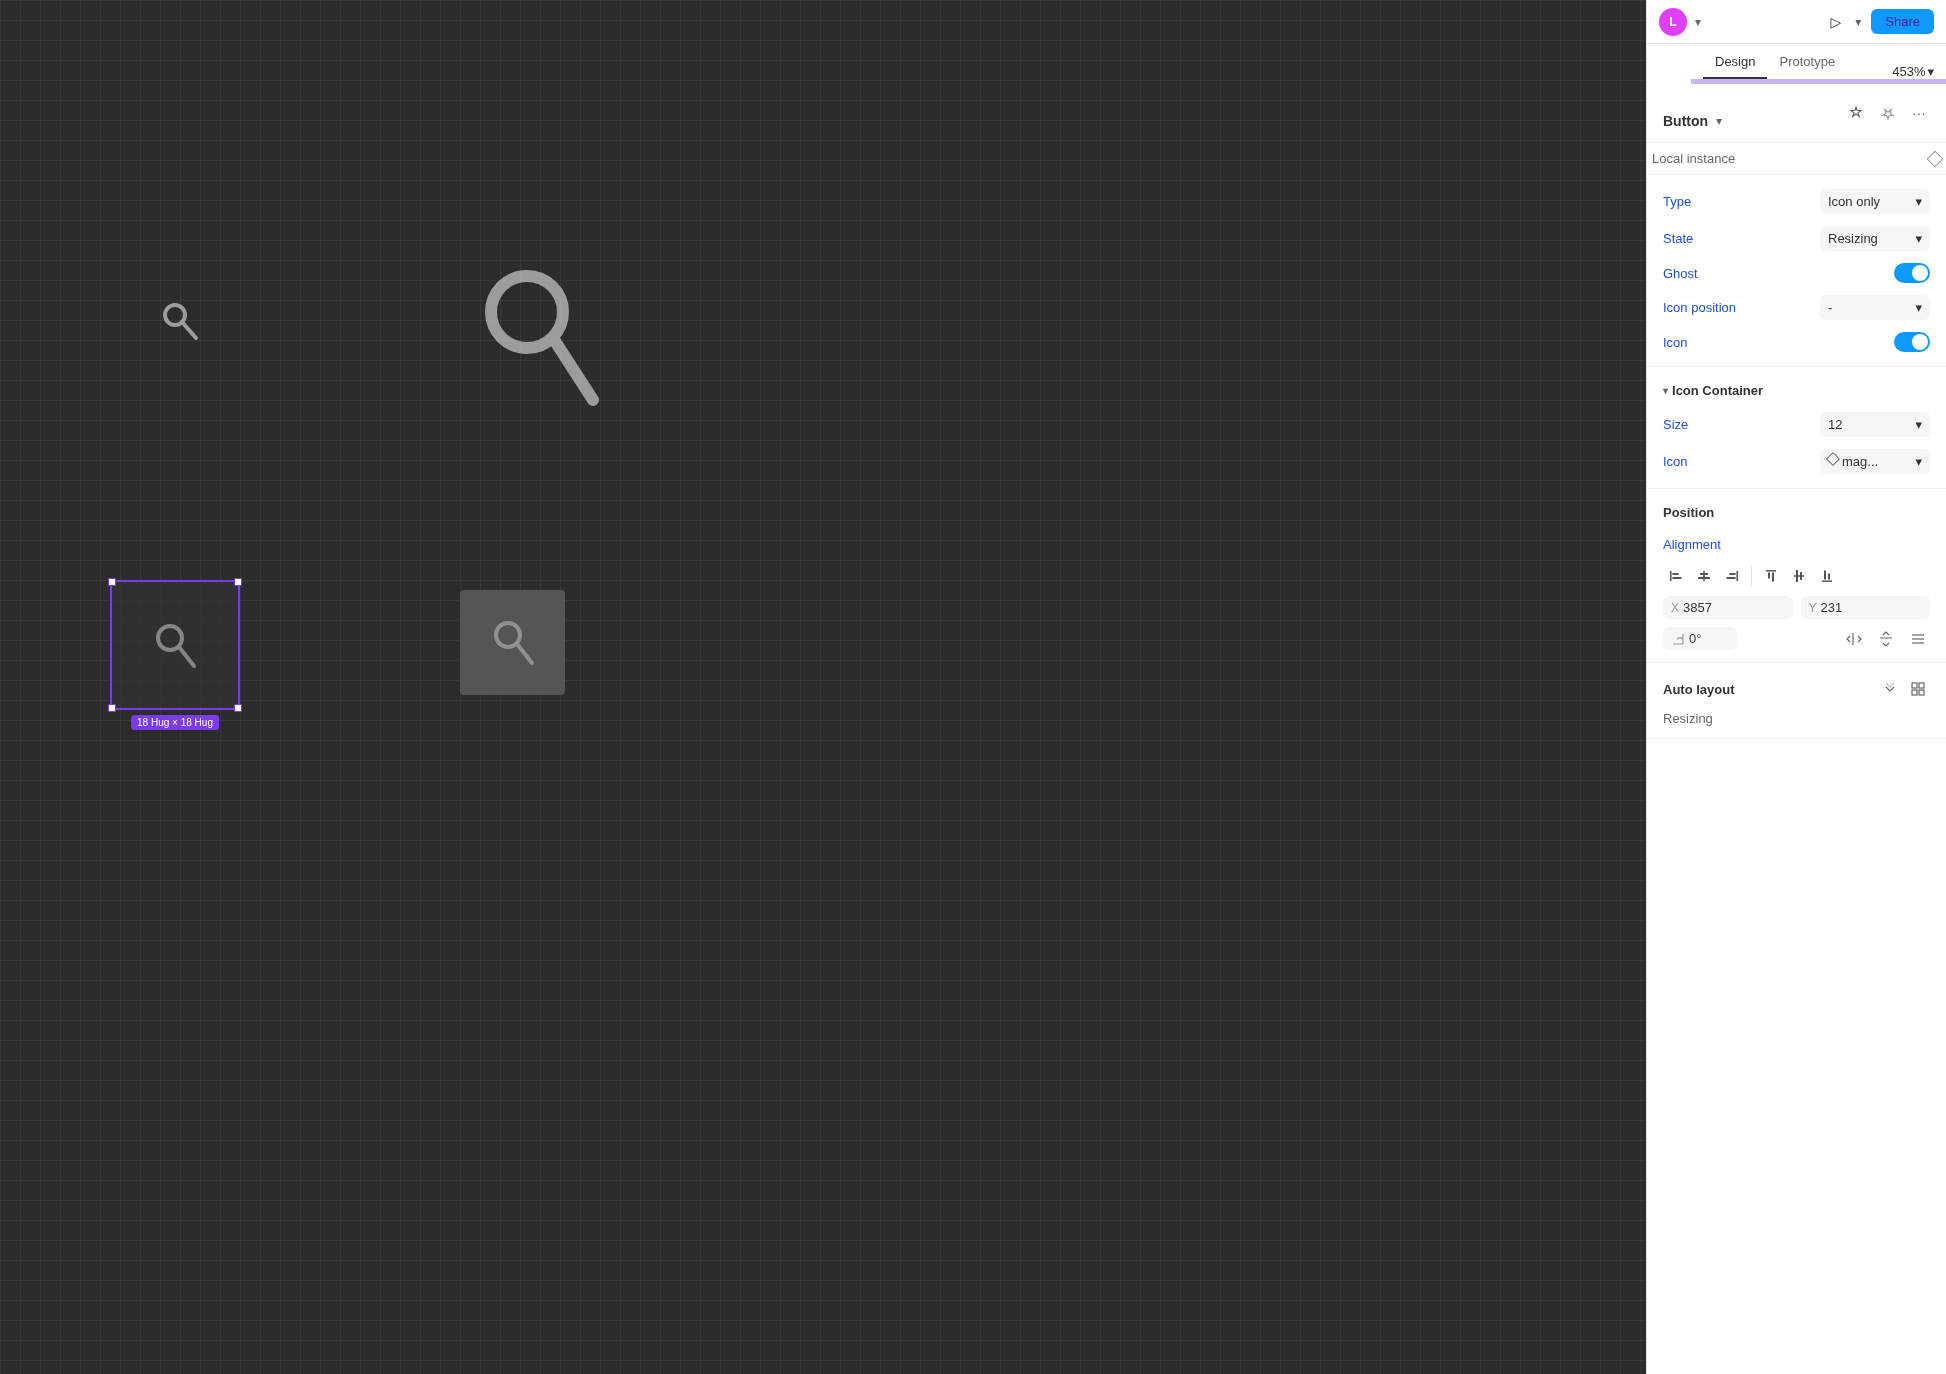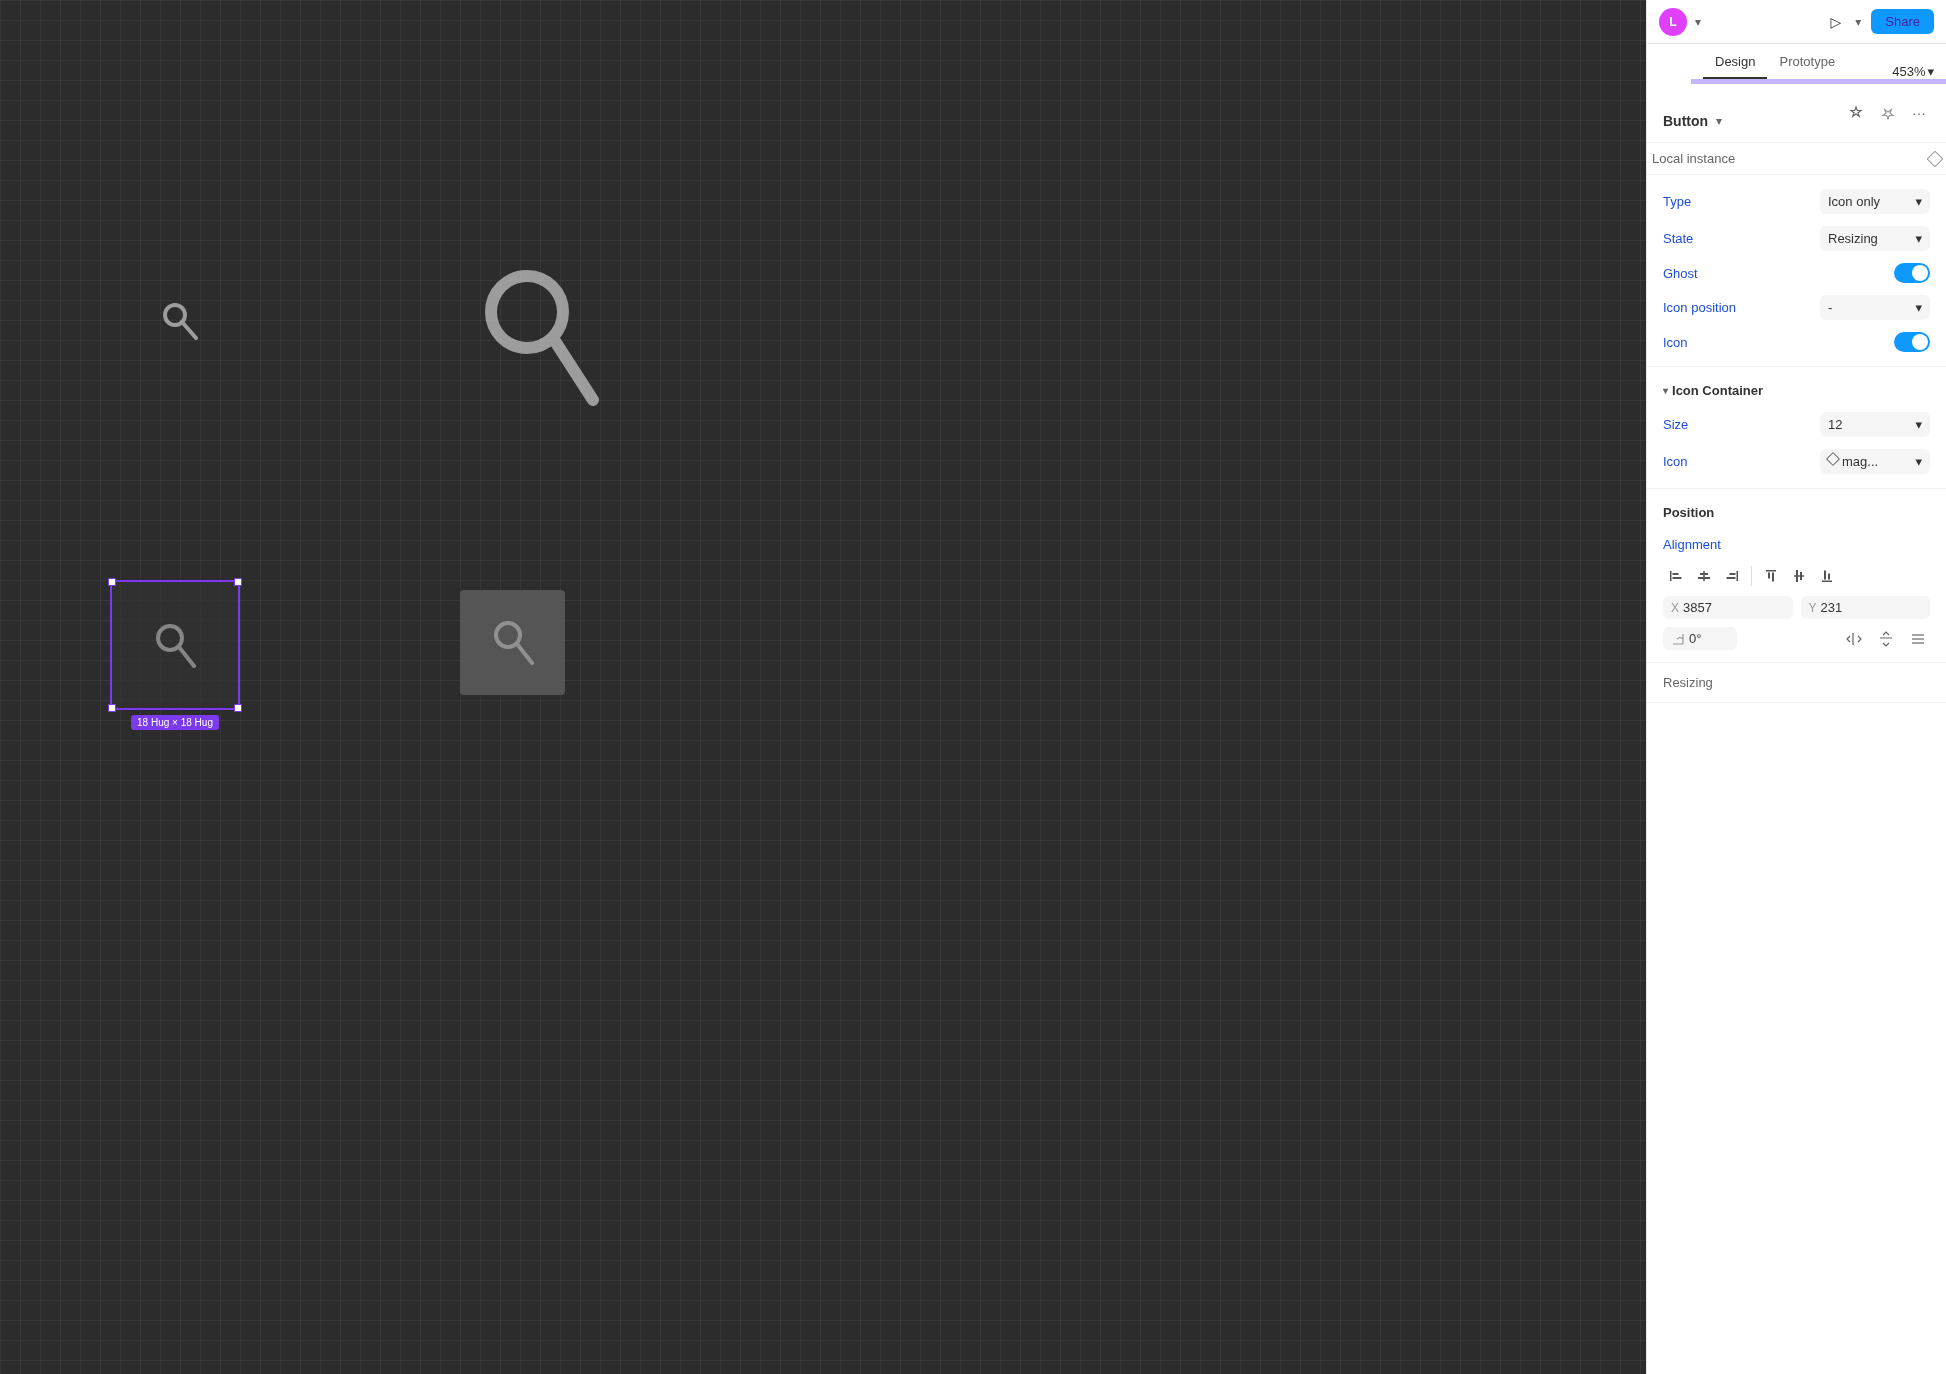--- a/index.html
+++ b/index.html
@@ -781,19 +781,38 @@
               <line x1="2" y1="4" x2="14" y2="4" stroke="#666" stroke-width="1.2"></line>
               <line x1="2" y1="8" x2="14" y2="8" stroke="#666" stroke-width="1.2"></line>
               <line x1="2" y1="12" x2="14" y2="12" stroke="#666" stroke-width="1.2"></line>
             </svg>
           </button>
         </div>
       </div>
     </div>
 
     <div class="auto-layout-section">
+      <div class="auto-layout-header">
+        <span class="auto-layout-title">Auto layout</span>
+        <div class="auto-layout-actions">
+          <button class="icon-btn">
+            <svg width="16" height="16" viewBox="0 0 16 16" fill="none">
+              <path d="M4 6L8 10L12 6" stroke="#666" stroke-width="1.2"></path>
+              <path d="M4 2L8 6L12 2" stroke="#666" stroke-width="1.2" opacity="0.4"></path>
+            </svg>
+          </button>
+          <button class="icon-btn">
+            <svg width="16" height="16" viewBox="0 0 16 16" fill="none">
+              <rect x="2" y="2" width="5" height="5" stroke="#666" stroke-width="1.2"></rect>
+              <rect x="9" y="2" width="5" height="5" stroke="#666" stroke-width="1.2"></rect>
+              <rect x="2" y="9" width="5" height="5" stroke="#666" stroke-width="1.2"></rect>
+              <rect x="9" y="9" width="5" height="5" stroke="#666" stroke-width="1.2"></rect>
+            </svg>
+          </button>
+        </div>
+      </div>
       <div class="resizing-row">
         <span>Resizing</span>
       </div>
     </div>
 
   </div>
 </div>
 
 </body></html>

